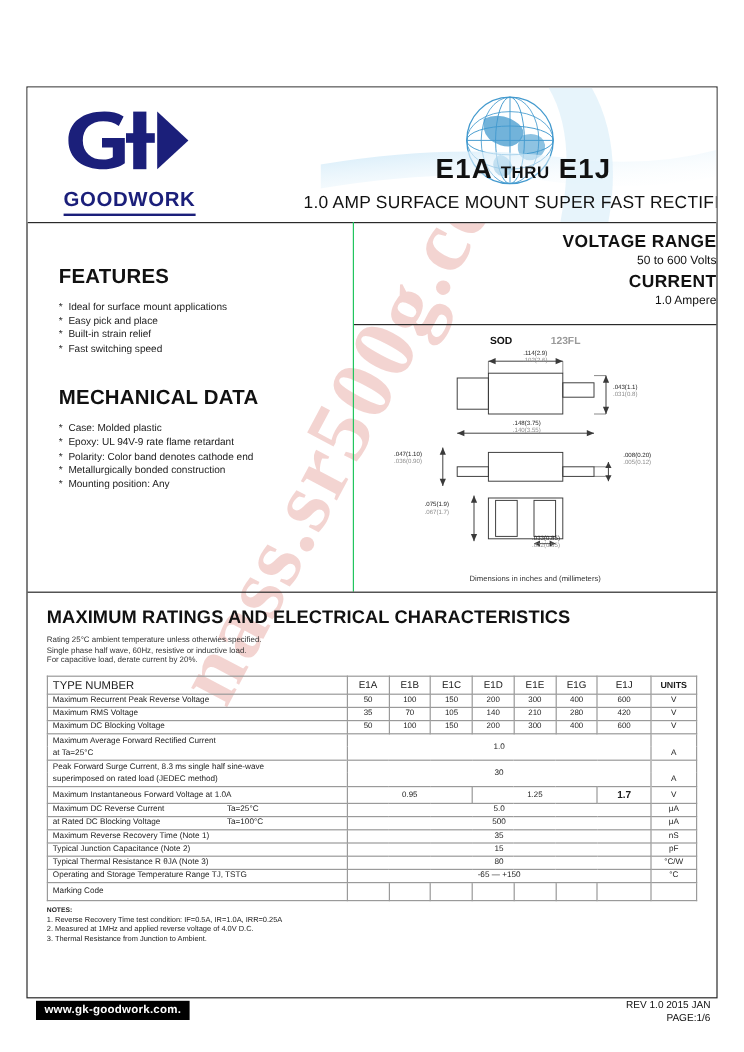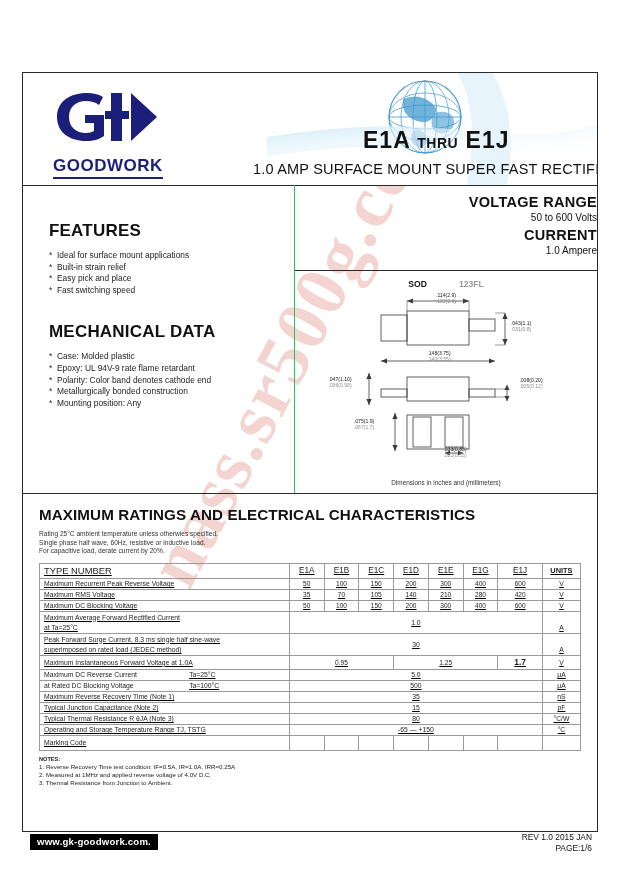--- a/index.html
+++ b/index.html
@@ -129,21 +129,21 @@
     border-top:1px solid #2a2a2a;
     padding:10px 16px 0 16px;box-sizing:border-box;
     z-index:4;
   }
   h1.mr{
     margin:2px 0 7px 0;font-size:15.2px;font-weight:bold;color:#111;letter-spacing:0.1px;
   }
   .ratenote{font-size:6.6px;color:#333;line-height:8.6px;margin-bottom:7px;}
 
   table.spec{
-    width:100%;border-collapse:collapse;table-layout:fixed;text-decoration:underline;
+    width:100%;border-collapse:collapse;table-layout:fixed;
   }
   table.spec td, table.spec th{
     border:1px solid #9a9a9a;
     font-size:6.8px;color:#1c1c1c;
     padding:1.5px 3px;
     height:11px;
     font-weight:normal;
     text-align:center;
     box-sizing:border-box;
   }
@@ -233,22 +233,22 @@
     </div>
     <div class="title-sub">1.0 AMP SURFACE MOUNT SUPER FAST RECTIFIERS</div>
   </div>
 
   <div class="upper">
 
     <div class="upper-left">
       <h2 class="sec">FEATURES</h2>
       <ul class="bul">
         <li>Ideal for surface mount applications</li>
+        <li>Easy pick and place</li>
         <li>Built-in strain relief</li>
-        <li>Easy pick and place</li>
         <li>Fast switching speed</li>
       </ul>
 
       <h2 class="sec sec2">MECHANICAL DATA</h2>
       <ul class="bul">
         <li>Case: Molded plastic</li>
         <li>Epoxy: UL 94V-9 rate flame retardant</li>
         <li>Polarity: Color band denotes cathode end</li>
         <li>Metallurgically bonded construction</li>
         <li>Mounting position: Any</li>

